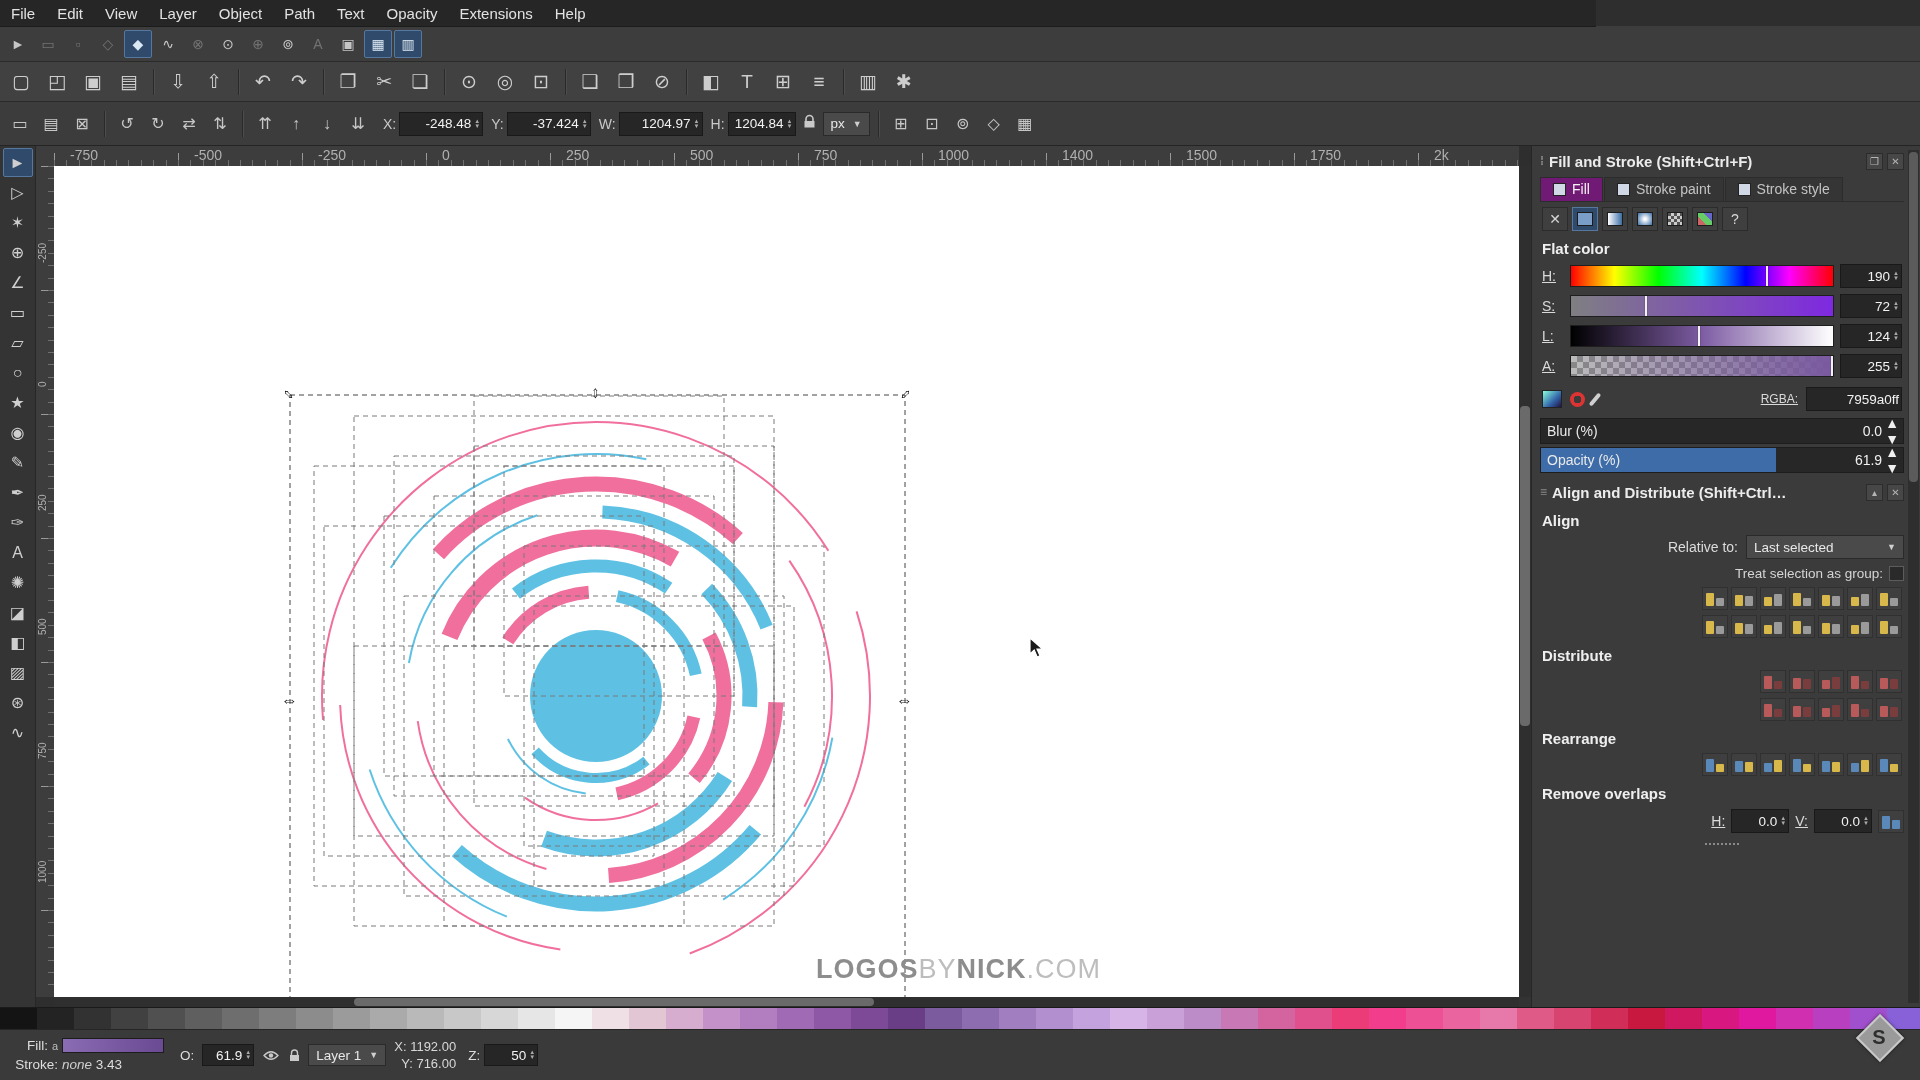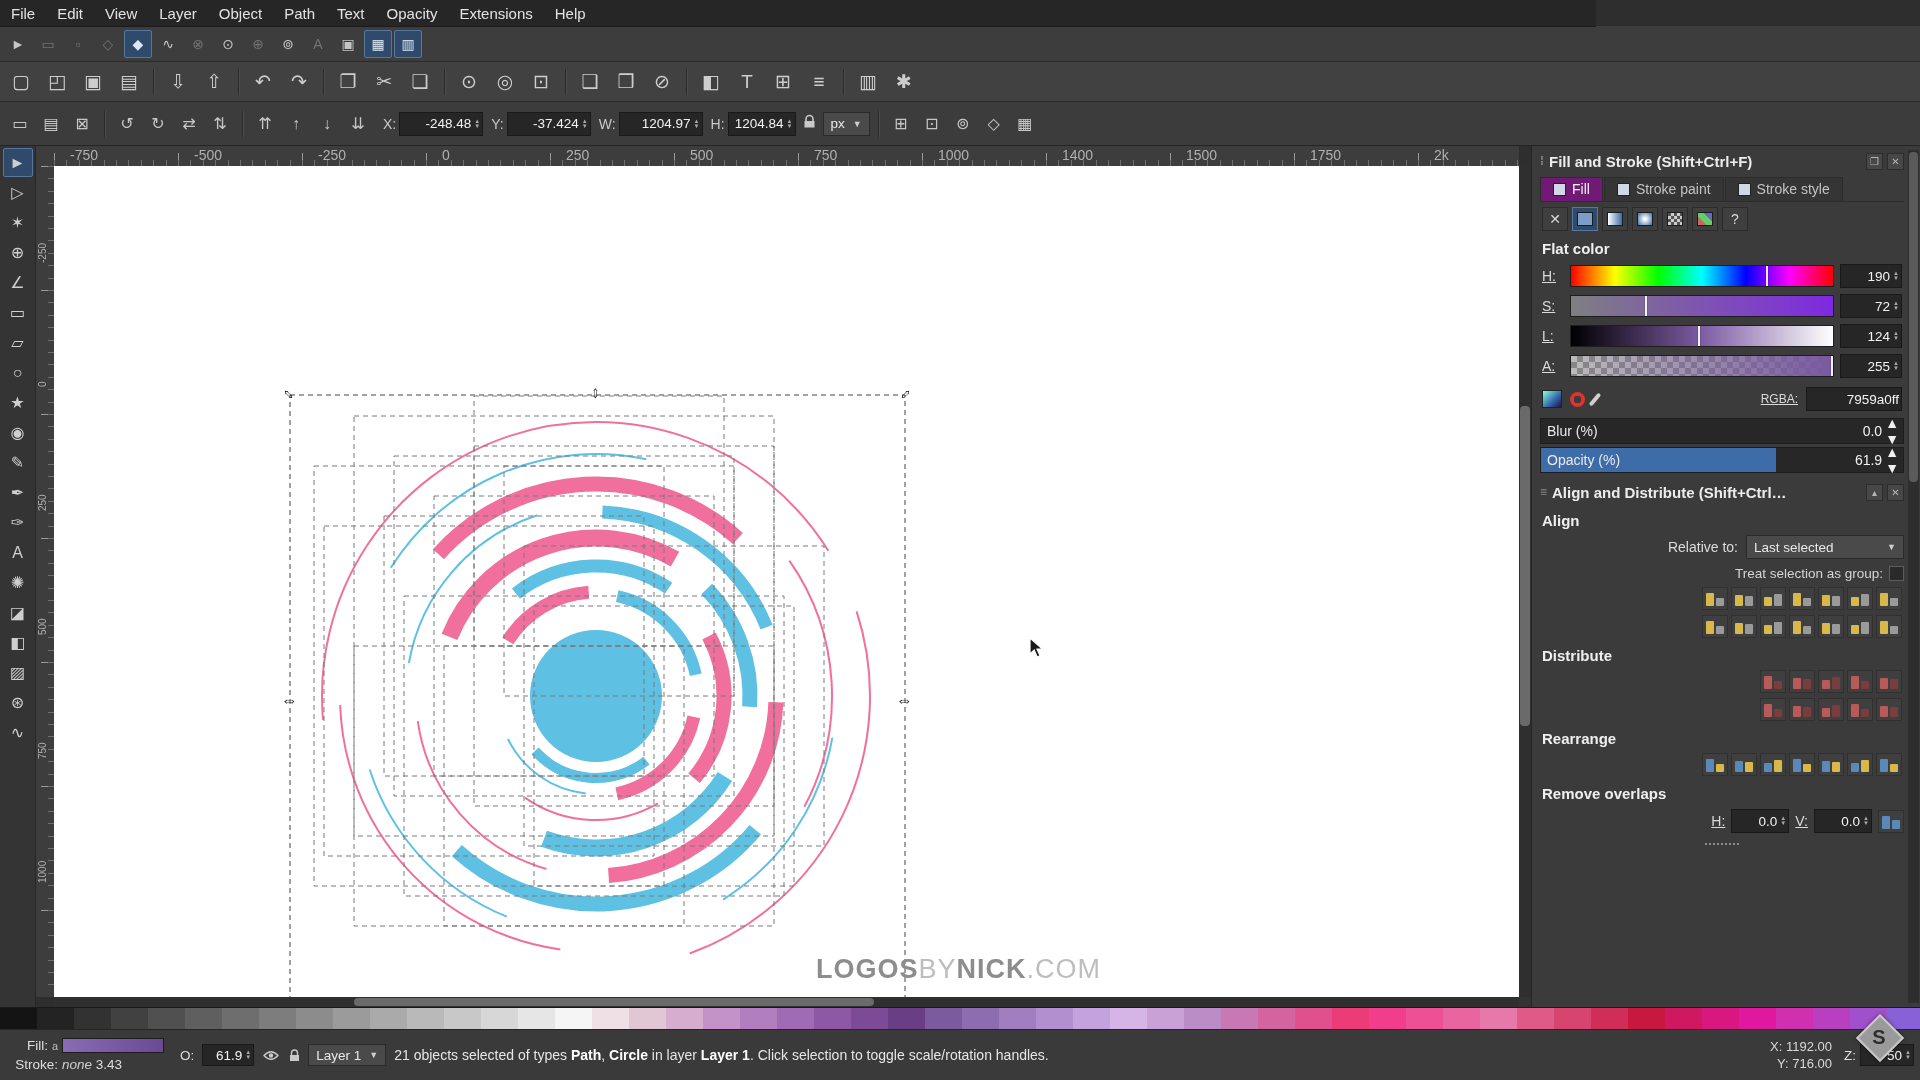--- a/index.html
+++ b/index.html
@@ -743,23 +743,20 @@
       <svg width="11" height="13" viewBox="0 0 11 13">
           <path d="M2.5 6 V4 a3 3 0 0 1 6 0 V6" fill="none" stroke="#c9c9c9" stroke-width="1.4"></path>
           <rect x="1" y="6" width="9" height="6" fill="#c9c9c9"></rect>
         </svg>
     </span>
     <span class="dropbtn" style="height:22px;">
       <span>Layer 1</span>
         <span class="car">▼</span>
     </span>
   </div>
-  <div id="msg">
-    <span>21 objects selected of types </span><b>Path</b><span>, </span><b>Circle</b><span> in layer </span><b>Layer 1</b><span>. Click selection to toggle scale/rotation handles.</span>
-  </div>
   <div id="xyblock">
     <span><span>X:</span> <span>1192.00</span></span>
     <span><span>Y:</span> <span>716.00</span></span>
   </div>
   <div id="zblock">
     <span>Z:</span>
     <span class="entry" style="width:54px;height:22px;">
         <span>50</span>
         <span class="ud">▲<br>▼</span>
       </span>

